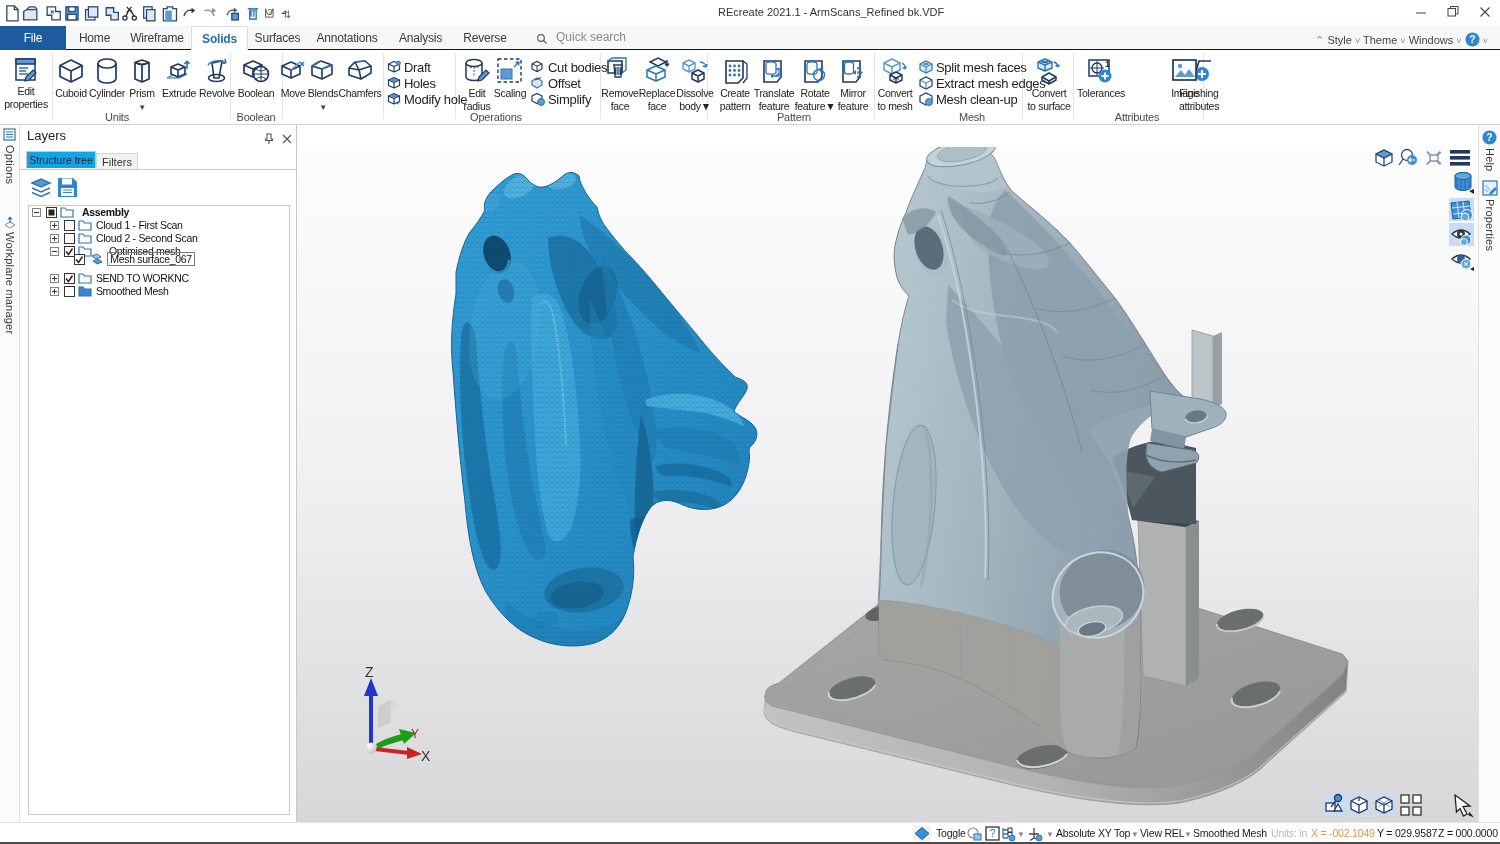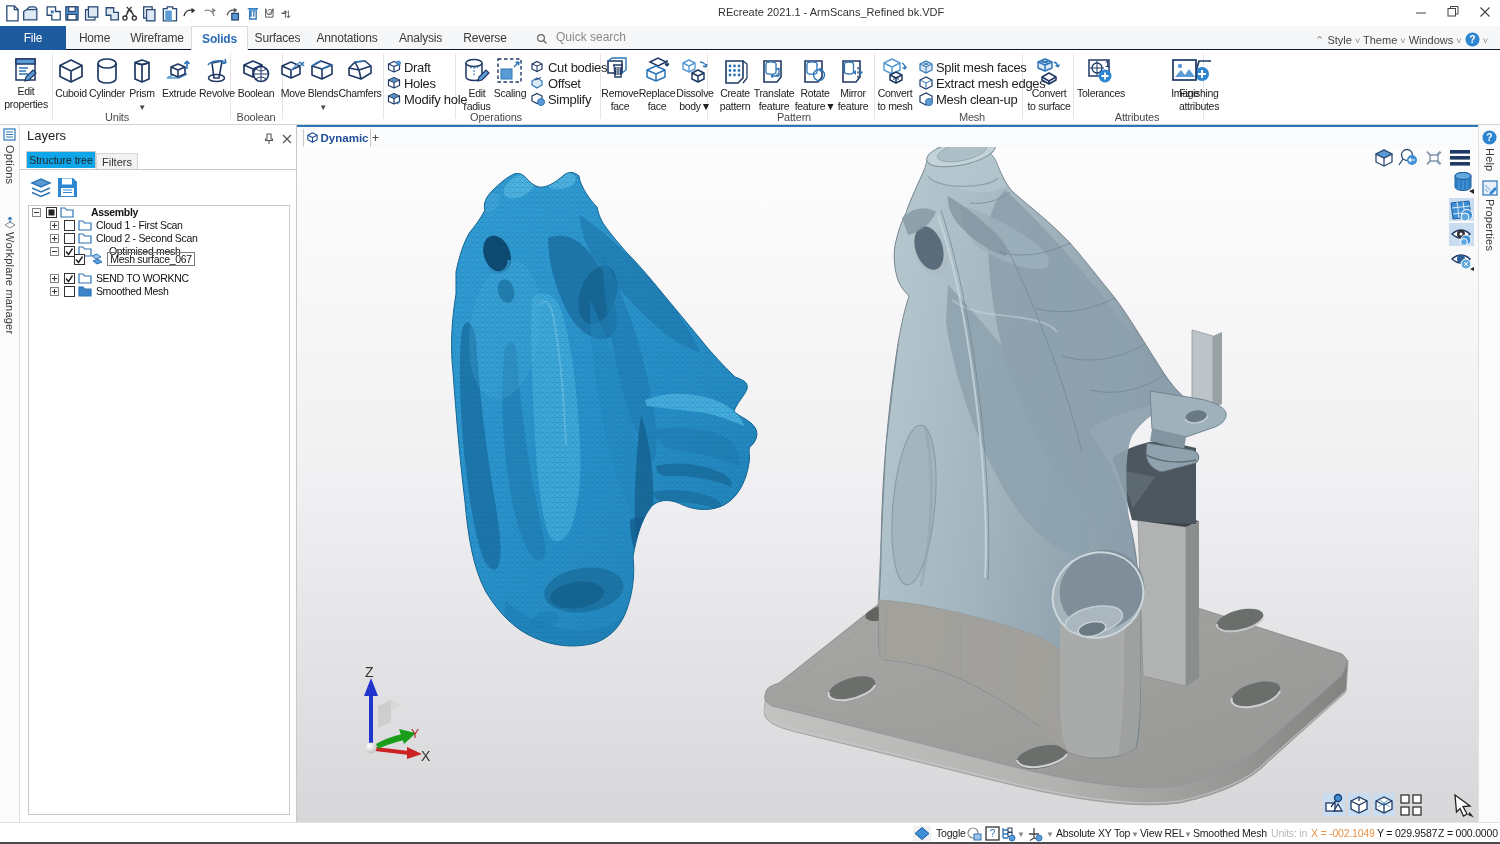--- a/index.html
+++ b/index.html
@@ -480,21 +480,21 @@
               <rect x="0.5" y="0.5" width="8" height="8" fill="#fff" stroke="#848484"></rect>
               <path d="M2,4.5 h5" stroke="#333"></path>
             </svg>
         <svg width="11" height="11" viewBox="0 0 11 11" style="vertical-align:-2px;margin-left:2px">
               <rect x="0.5" y="0.5" width="10" height="10" fill="#fff" stroke="#333"></rect>
               <rect x="2.5" y="2.5" width="6" height="6" fill="#222"></rect>
             </svg>
         <svg width="14" height="12" viewBox="0 0 14 12" style="vertical-align:-2px;margin-left:1px">
               <path d="M1,2 h4 l1.5,2 H13 v7 H1 z" fill="#fff" stroke="#2e75b6" stroke-width="1.2"></path>
             </svg>
-        <span style="margin-left:14px">Assembly</span></div>
+        <span style="margin-left:5px">Assembly</span></div>
       <div class="treerow" style="top:94px;left:30px">
         <svg width="9" height="9" viewBox="0 0 9 9" style="vertical-align:-1px">
               <rect x="0.5" y="0.5" width="8" height="8" fill="#fff" stroke="#848484"></rect>
               <path d="M2,4.5 h5 M4.5,2 v5" stroke="#333"></path>
             </svg>
         <svg width="11" height="11" viewBox="0 0 11 11" style="vertical-align:-2px;margin-left:2px">
               <rect x="0.5" y="0.5" width="10" height="10" fill="#fff" stroke="#333"></rect>
             </svg>
         <svg width="14" height="12" viewBox="0 0 14 12" style="vertical-align:-2px;margin-left:1px">
               <path d="M1,2 h4 l1.5,2 H13 v7 H1 z" fill="#fff" stroke="#2e75b6" stroke-width="1.2"></path>
@@ -556,29 +556,20 @@
         <svg width="11" height="11" viewBox="0 0 11 11" style="vertical-align:-2px;margin-left:2px">
               <rect x="0.5" y="0.5" width="10" height="10" fill="#fff" stroke="#333"></rect>
             </svg>
         <svg width="14" height="12" viewBox="0 0 14 12" style="vertical-align:-2px;margin-left:1px">
               <path d="M1,2 h4 l1.5,2 H13 v7 H1 z" fill="#3d85c8" stroke="#2e75b6" stroke-width="1.2"></path>
             </svg>
         <span style="margin-left:1px">Smoothed Mesh</span></div>
     </div>
   </div>
   <div id="viewport">
-    <div id="vtabs">
-      <div id="vtab1"><svg width="13" height="13" viewBox="0 0 14 14" style="vertical-align:-2px;margin-right:2px">
-              <g fill="#fff" stroke="#1f4e96" stroke-width="1.2" stroke-linejoin="round">
-                <path d="M2,4.5 L7,2 L12,4.5 L12,9.5 L7,12 L2,9.5 Z"></path>
-                <path d="M2,4.5 L7,7 L12,4.5 M7,7 V12" fill="none"></path>
-              </g>
-            </svg>Dynamic</div>
-      <div class="abs" style="left:75px;top:4px;font-size:12px;color:#444">+</div>
-    </div>
     <div id="vscene">
     <svg width="1181" height="675" viewBox="297 147 1181 675">
       <defs>
         <linearGradient id="blueG" x1="0" y1="0" x2="1" y2="1">
           <stop offset="0" stop-color="#34a0d7"></stop>
                 <stop offset="0.55" stop-color="#2890c9"></stop>
                 <stop offset="1" stop-color="#1f81b5"></stop>
         </linearGradient>
         <linearGradient id="grayBody" x1="0" y1="0" x2="1" y2="0.35">
           <stop offset="0" stop-color="#b9cad1"></stop>

